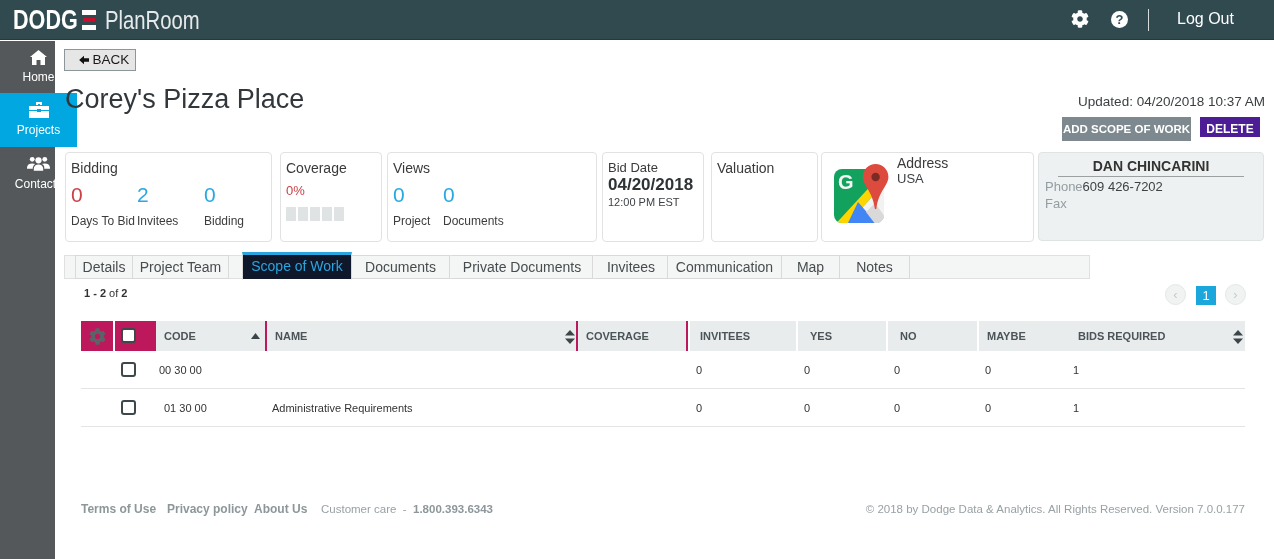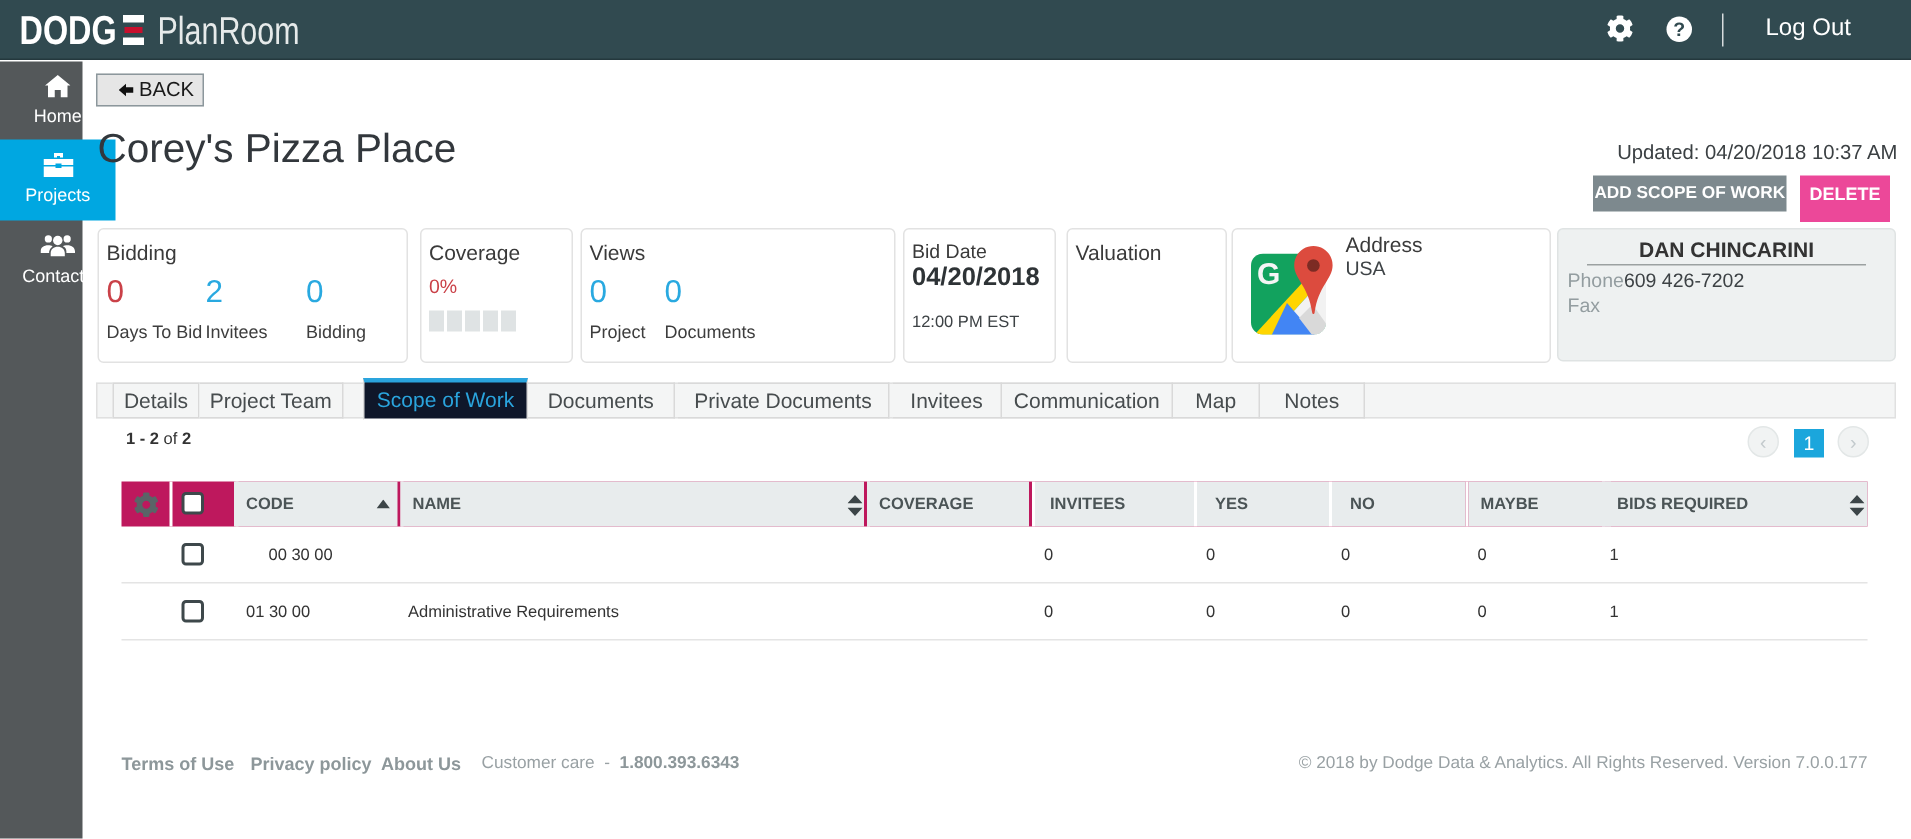--- a/index.html
+++ b/index.html
@@ -25,38 +25,38 @@
 .navitem { width:77px; text-align:center; color:#fff; padding-top:9px; height:52px; }
 .navitem .lbl { font-size:12px; margin-top:5px; }
 .navitem.active { background:#00a7e1; height:54px; }
 .navitem svg { display:block; margin:0 auto; }
 
 
 .backbtn { position:absolute; left:64px; top:49px; width:72px; height:22px; background:#e6e6e6; border:1px solid #8c979c; font-size:13.5px; color:#1a1a1a; text-align:center; line-height:20px; padding-left:8px; }
 .title { position:absolute; left:65px; top:84px; font-size:27px; color:#32373c; }
 .updated { position:absolute; right:9px; top:94px; font-size:13.5px; color:#3b4043; }
 .btn-add { position:absolute; left:1062px; top:117px; width:129px; height:24px; background:#7d898e; color:#fff; font-weight:bold; font-size:11.5px; text-align:center; line-height:24px; }
-.btn-del { position:absolute; left:1200px; top:117px; width:60px; height:31px; background:#ec4899; color:#fff; font-weight:bold; font-size:12px; text-align:center; line-height:24px; }
+.btn-del { position:absolute; left:1200px; top:117px; width:60px; height:20px; background:#4c1d95; color:#fff; font-weight:bold; font-size:12px; text-align:center; line-height:24px; }
 
 
 .card { position:absolute; top:152px; height:90px; background:#fff; border:1px solid #e2e2e2; border-radius:4px; padding:7px 5px; }
 .card h3 { font-size:14px; font-weight:normal; color:#3a3a3a; }
 .num { font-size:21px; margin-top:7px; }
 .red { color:#ca4148; }
 .blue { color:#29a9e0; }
 .clabel { font-size:12px; color:#3d3d3d; margin-top:7px; }
 .ccol { display:inline-block; vertical-align:top; white-space:nowrap; }
 .card-contact { position:absolute; left:1038px; top:152px; width:226px; height:89px; background:#eef1f1; border:1px solid #dfe3e3; border-radius:4px; padding:5px 6px; }
 .cname { text-align:center; font-weight:bold; font-size:14px; color:#333; line-height:15px; margin-top:1px; }
 .cline { border-bottom:1px solid #9ba1a1; margin:2px 13px 1px 13px; }
 .crow { font-size:13px; color:#3d4245; line-height:17px; }
 .crow .lab { color:#939da0; }
 
 
-.tabbar { position:absolute; left:64px; top:252px; width:1200px; height:27px;padding-left:39px; }
+.tabbar { position:absolute; left:64px; top:252px; width:1026px; height:27px;padding-left:39px; }
 .tabstrip { position:absolute; left:0px; top:3px; right:0px; height:24px; background:#f4f5f5; border:1px solid #e0e0e0; border-bottom:1px solid #e0e0e0; }
 .tab { position:absolute; top:3px; height:24px; background:#f4f5f5; border:1px solid #d9d9d9; border-left:none; font-size:14px; color:#474c4e; text-align:center; line-height:23px; }
 .tab.first { border-left:1px solid #d9d9d9; }
 .tab.active { background:#0f172a; border-top:3px solid #2aa4dd; border-bottom:1px solid #fff; top:0px; height:28px; color:#2aa4dd; line-height:23px; border-left:1px solid #d9d9d9; border-right:1px solid #d9d9d9; }
 
 
 .countline { position:absolute; left:84px; top:287px; font-size:11px; color:#333; }
 .pagprev { position:absolute; left:1165px; top:284px; width:21px; height:21px; border-radius:50%; background:#f1f3f3; border:1px solid #e3e7e7; color:#c3cacd; font-size:13px; text-align:center; line-height:19px; }
 .pagnum { position:absolute; left:1196px; top:286px; width:20px; height:19px; background:#1ba6dc; color:#fff; font-size:13px; text-align:center; line-height:19px; }
 .pagnext { position:absolute; left:1225px; top:284px; width:21px; height:21px; border-radius:50%; background:#f1f3f3; border:1px solid #e3e7e7; color:#c3cacd; font-size:13px; text-align:center; line-height:19px; }
@@ -162,21 +162,21 @@
     <div class="ccol" style="width:90px;">
         <div class="num blue">0</div>
         <div class="clabel">Documents</div>
       </div>
   </div>
 </div>
 
 <div class="card" style="left:602px; width:102px;">
   <h3 style="font-size:13px;">Bid Date</h3>
   <div style="font-size:17px; font-weight:bold; color:#2e3336; margin-top:0px;">04/20/2018</div>
-  <div style="font-size:11px; color:#3d4245; margin-top:14px;">12:00 PM EST</div>
+  <div style="font-size:11px; color:#3d4245; margin-top:1px;">12:00 PM EST</div>
 </div>
 
 <div class="card" style="left:711px; width:107px;">
   <h3>Valuation</h3>
 </div>
 
 <div class="card" style="left:821px; width:213px; padding:3px 5px;">
   <svg width="56" height="60" viewBox="0 0 56 60" style="position:absolute; left:12px; top:11px;">
     <defs>
         <clipPath id="sq">
@@ -250,21 +250,21 @@
   <div class="th" style="left:717px; width:88px; padding-left:12px;">YES</div>
   <div class="th" style="left:807px; width:89px; padding-left:12px;">NO</div>
   <div class="th" style="left:898px; width:95px; padding-left:8px;">MAYBE</div>
   <div class="th" style="left:989px; width:175px;">BIDS REQUIRED<svg width="10" height="14" viewBox="0 0 10 14" style="position:absolute; top:9px; left:163px;">
         <path fill="#3c4548" d="M0 5.5 L5 0 L10 5.5 Z M0 8.5 L5 14 L10 8.5 Z"></path>
       </svg></div>
 </div>
 
 <div class="trow" style="top:351px;">
   <div class="cb" style="left:40px; top:11px;"></div>
-  <div class="td" style="left:90px;">00 30 00</div>
+  <div class="td" style="left:70px;">00 30 00</div>
   <div class="td" style="left:607px;">0</div>
   <div class="td" style="left:715px;">0</div>
   <div class="td" style="left:805px;">0</div>
   <div class="td" style="left:896px;">0</div>
   <div class="td" style="left:984px;">1</div>
 </div>
 <div class="trow" style="top:389px;">
   <div class="cb" style="left:40px; top:11px;"></div>
   <div class="td" style="left:75px;">01 30 00</div>
   <div class="td" style="left:186px; padding-left:5px;">Administrative Requirements</div>

